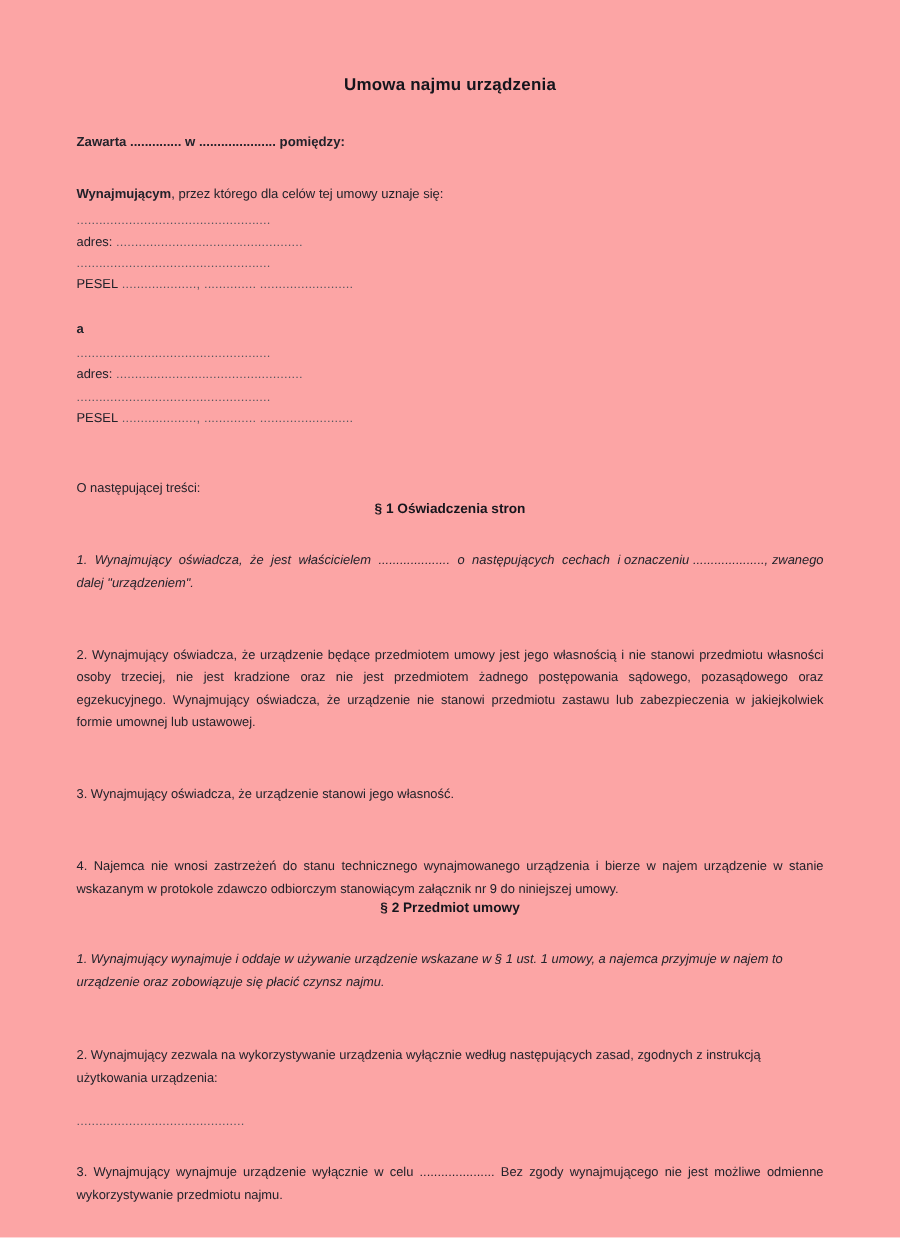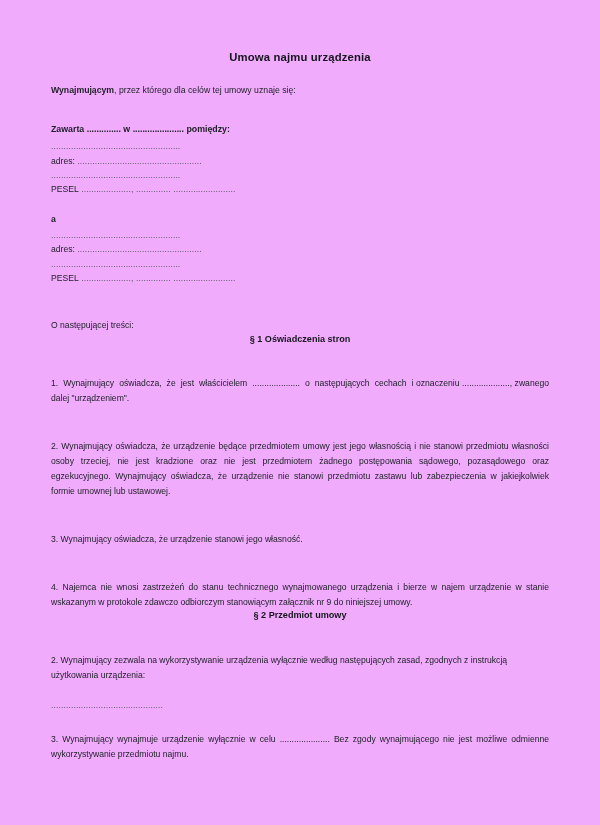--- a/index.html
+++ b/index.html
@@ -13,21 +13,21 @@
     height: 825px;
     font-family: "Liberation Sans", sans-serif;
     color: #1b1b22;
     -webkit-font-smoothing: antialiased;
   }
   .page {
     position: relative;
     box-sizing: border-box;
     width: 600px;
     height: 825px;
-    background: #f0abfc;
+    background: #fca5a5;
     padding: 0;
     overflow: hidden;
   }
   .content {
     position: absolute;
     left: 51px;
     top: 0;
     width: 498px;
   }
 
@@ -71,35 +71,35 @@
   .block-gap-lg { margin-top: 20px; }
 
   .section-head {
     text-align: center;
     font-weight: bold;
     font-size: 9.1px;
     margin: 0;
     color: #15151c;
   }
   .sect-gap { }
-  .after-sect { margin-top: 32px; }
+  .after-sect { margin-top: 22px; font-style: italic; }
 
   .dotted-row { margin-top: 2px; }
 </style>
 </head>
 <body>
 
 <div class="page">
   <div class="content">
 
     <h1 class="doc-title">Umowa najmu urządzenia</h1>
 
+    <p class="para lead">Zawarta .............. w ..................... pomiędzy:</p>
+
     <p class="para role-line"><b>Wynajmującym</b><span>, przez którego dla celów tej umowy uznaje się:</span></p>
-
-    <p class="para lead">Zawarta .............. w ..................... pomiędzy:</p>
 
     <div class="dotted-row">
       <p class="field-line"><span class="dots">....................................................</span></p>
       <p class="field-line"><span class="lbl">adres:</span><span class="dots"> ..................................................</span></p>
       <p class="field-line"><span class="dots">....................................................</span></p>
       <p class="field-line"><span class="lbl">PESEL</span><span class="dots"> ...................., .............. .........................</span></p>
     </div>
 
     <p class="para gap-a">a</p>
 
@@ -116,18 +116,19 @@
 
     <h2 class="section-head sect-gap">§ 1 Oświadczenia stron</h2>
 
     <p class="para justify-all after-sect" style="white-space:pre-wrap;">1.  Wynajmujący  oświadcza,  że  jest  właścicielem  ....................  o  następujących  cechach  i oznaczeniu ...................., zwanego dalej "urządzeniem".</p>
     <p class="para justify block-gap">2. Wynajmujący oświadcza, że urządzenie będące przedmiotem umowy jest jego własnością i nie stanowi przedmiotu własności osoby trzeciej, nie jest kradzione oraz nie jest przedmiotem żadnego postępowania sądowego, pozasądowego oraz egzekucyjnego. Wynajmujący oświadcza, że urządzenie nie stanowi przedmiotu zastawu lub zabezpieczenia w jakiejkolwiek formie umownej lub ustawowej.</p>
     <p class="para justify block-gap">3. Wynajmujący oświadcza, że urządzenie stanowi jego własność.</p>
     <p class="para justify block-gap">4. Najemca nie wnosi zastrzeżeń do stanu technicznego wynajmowanego urządzenia i bierze w najem urządzenie w stanie wskazanym w protokole zdawczo odbiorczym stanowiącym załącznik nr 9 do niniejszej umowy.</p>
 
     <h2 class="section-head sect-gap">§ 2 Przedmiot umowy</h2>
 
+    <p class="para after-sect">1. Wynajmujący wynajmuje i oddaje w używanie urządzenie wskazane w § 1 ust. 1 umowy, a najemca przyjmuje w najem to urządzenie oraz zobowiązuje się płacić czynsz najmu.</p>
     <p class="para block-gap">2. Wynajmujący zezwala na wykorzystywanie urządzenia wyłącznie według następujących zasad, zgodnych z instrukcją użytkowania urządzenia:</p>
     <p class="field-line block-gap-sm"><span class="dots">.............................................</span></p>
     <p class="para justify block-gap-lg"> 3. Wynajmujący wynajmuje urządzenie wyłącznie w celu ..................... Bez zgody wynajmującego nie jest możliwe odmienne wykorzystywanie przedmiotu najmu.</p>
 
   </div>
 </div>
 
 </body></html>

